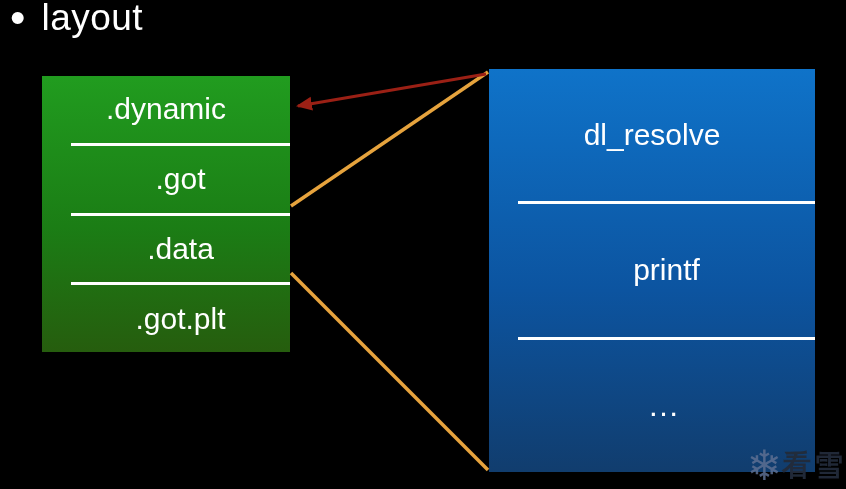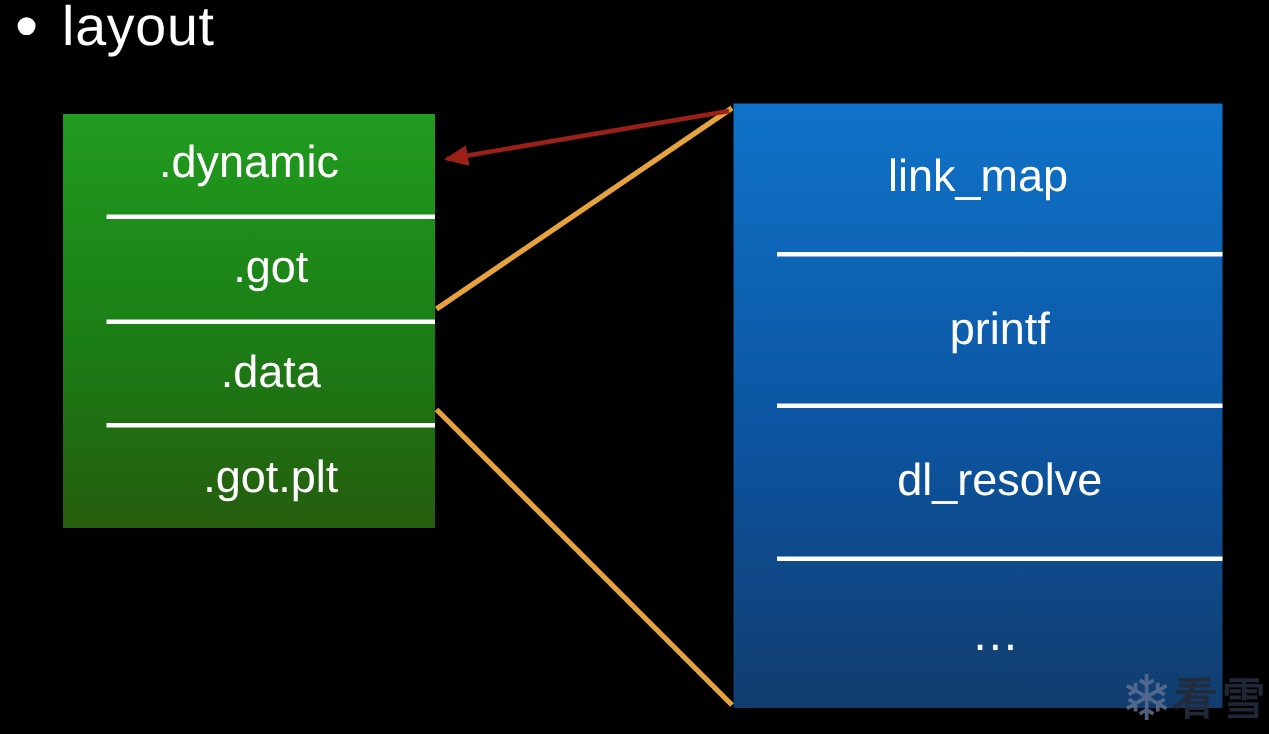--- a/index.html
+++ b/index.html
@@ -117,23 +117,22 @@
   </div>
 
   <div class="col left">
     <div class="cell">.dynamic</div>
     <div class="cell">.got</div>
     <div class="cell">.data</div>
     <div class="cell">.got.plt</div>
   </div>
 
   <div class="col right">
-    <div class="cell">link_map</div>
+    <div class="cell">dl_resolve</div>
     <div class="cell">printf</div>
-    <div class="cell">dl_resolve</div>
     <div class="cell ellipsis">…</div>
   </div>
 
   <svg class="overlay" viewBox="0 0 846 489" xmlns="http://www.w3.org/2000/svg">
     <defs>
       <marker id="arrow-red" markerWidth="20" markerHeight="16" refX="14" refY="7" orient="auto" markerUnits="userSpaceOnUse">
         <polygon points="0 0, 16 7, 0 14" fill="#9b2015"></polygon>
       </marker>
     </defs>
     <line x1="488" y1="72" x2="291" y2="206" stroke-width="3.5" stroke="#e6a33d"></line>

